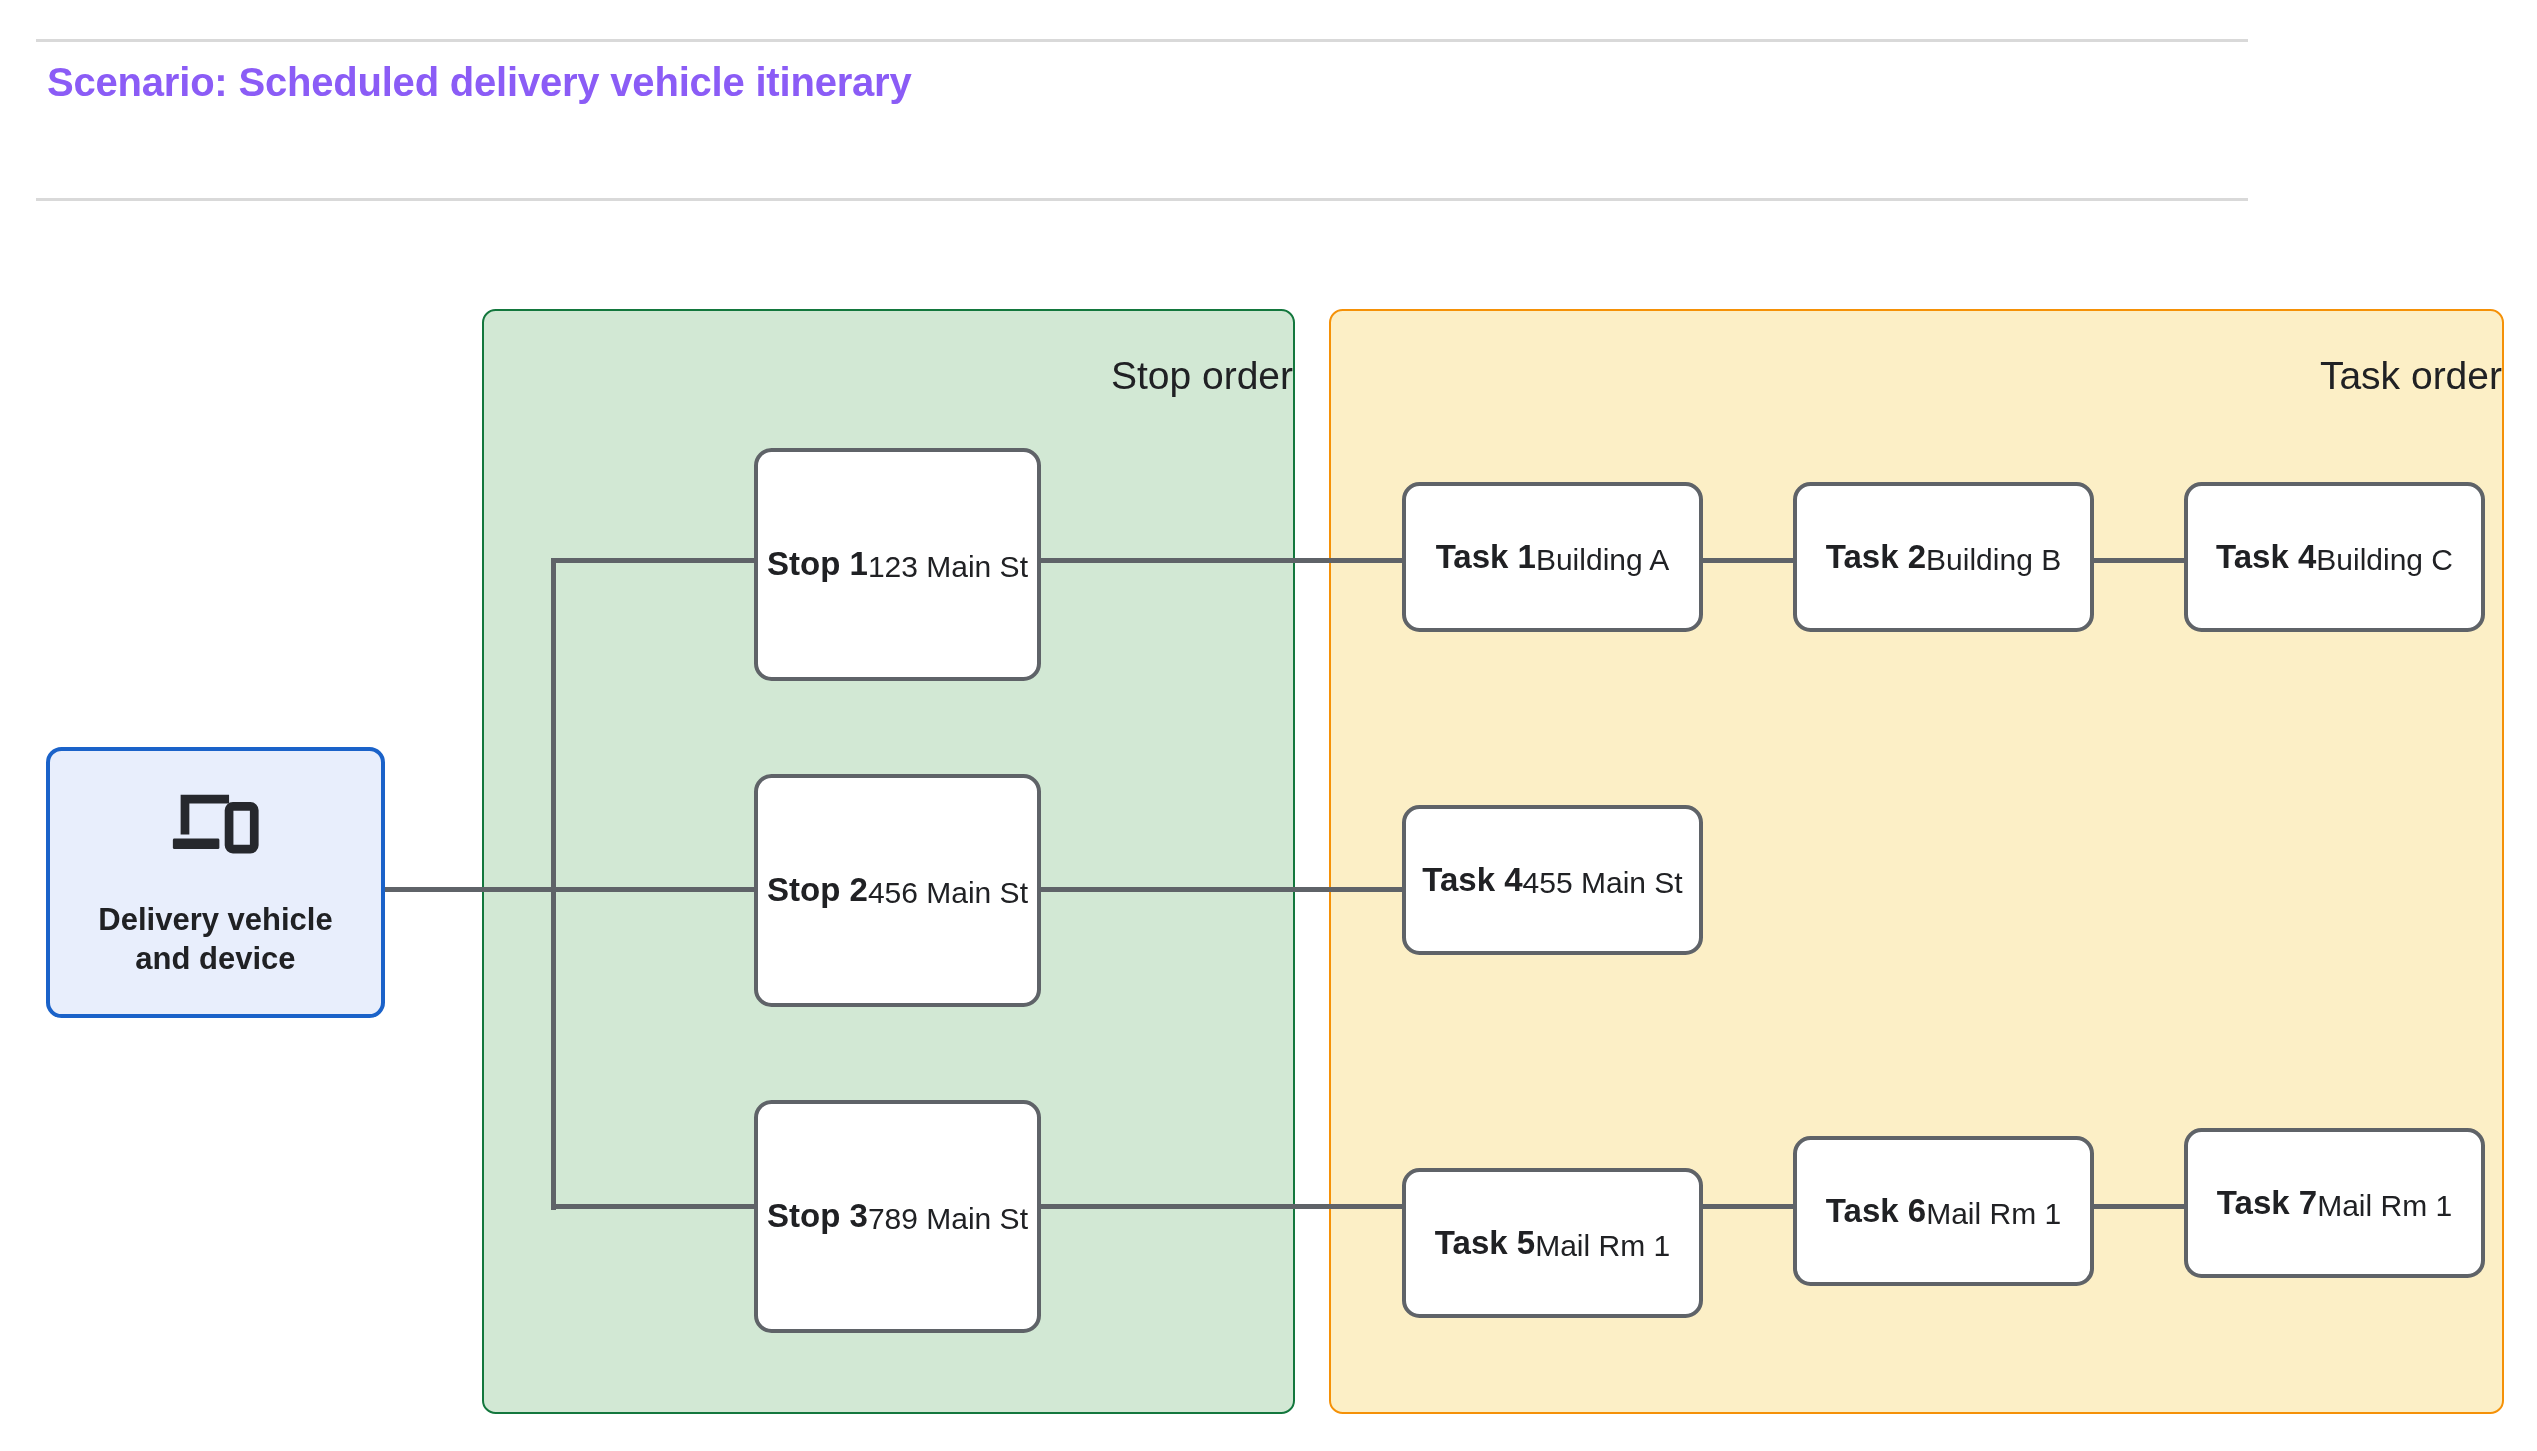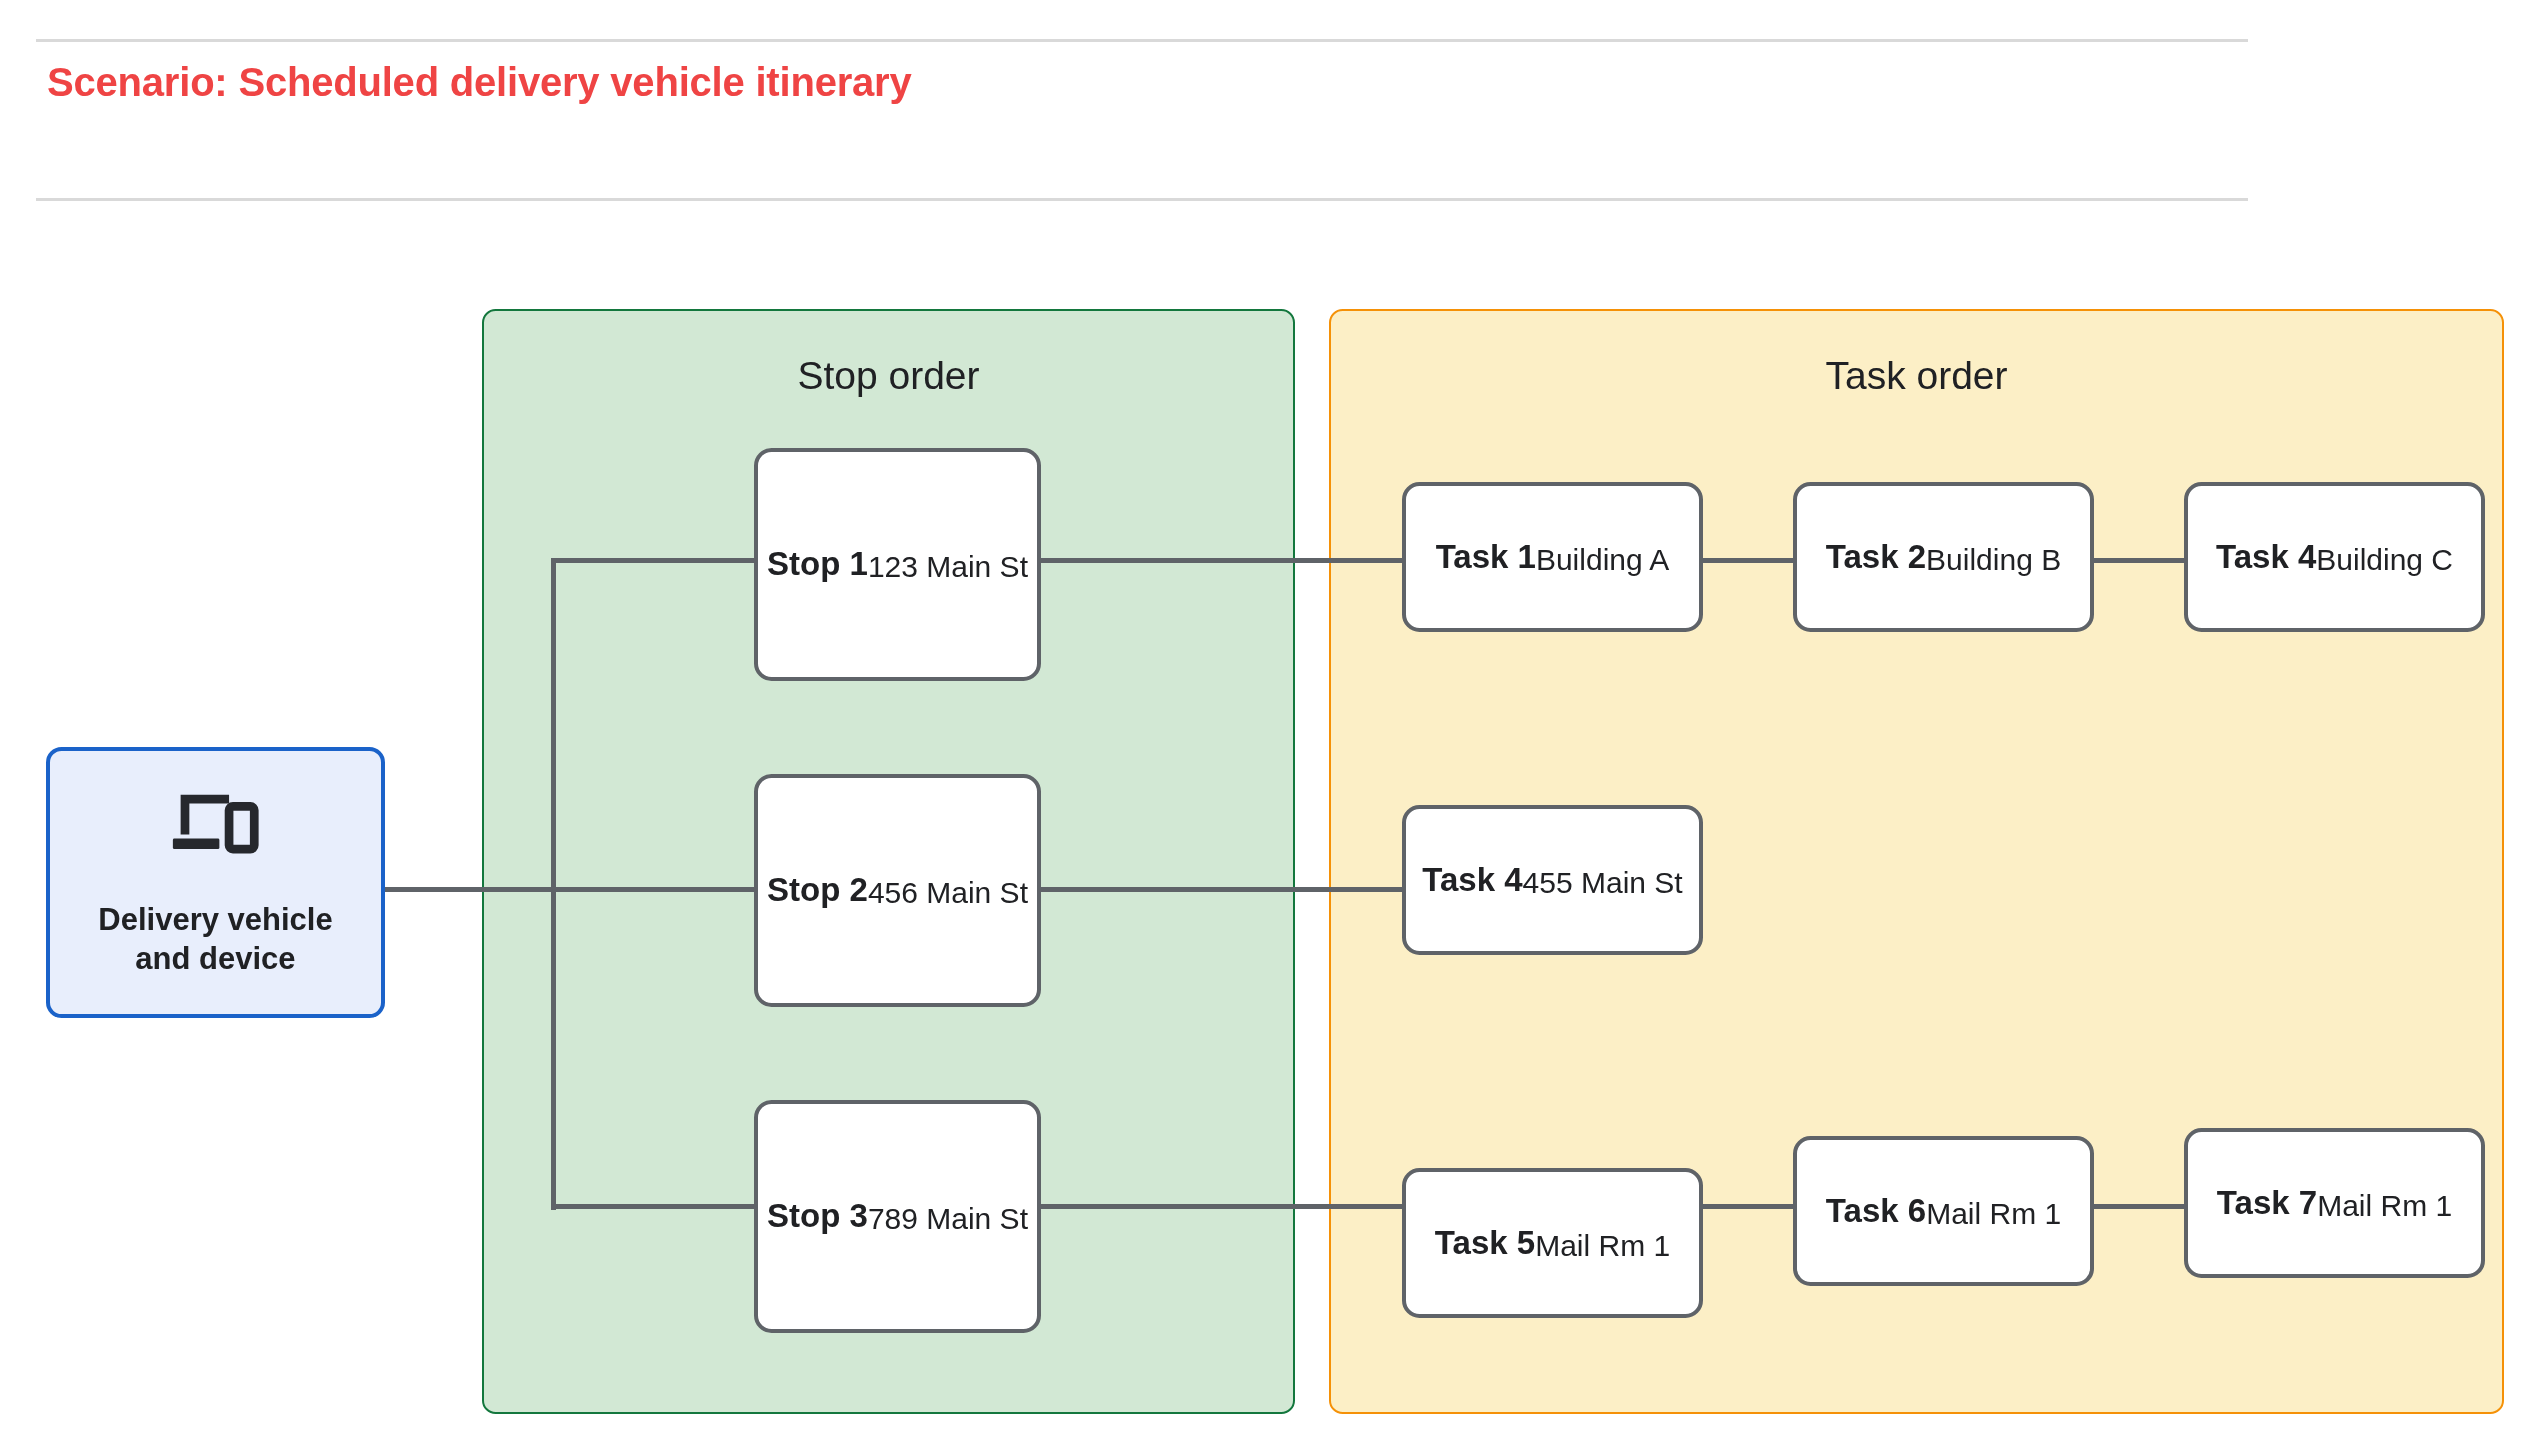--- a/index.html
+++ b/index.html
@@ -29,21 +29,21 @@
   }
   #rule-top    { top: 39px; }
   #rule-bottom { top: 198px; }
 
   #scenario-title {
     position: absolute;
     left: 47px;
     top: 60px;
     font-size: 40px;
     font-weight: 700;
-    color: #ef4444;
+    color: #8b5cf6;
     letter-spacing: -0.2px;
     white-space: nowrap;
   }
   #scenario-subtitle {
     position: absolute;
     left: 248px;
     top: 114px;
     font-size: 35px;
     font-weight: 400;
     color: #202124;
@@ -65,21 +65,21 @@
   #task-panel {
     left: 1329px; top: 309px;
     width: 1175px; height: 1105px;
     background: #fcefc6;
     border: 2.9px solid #f59107;
   }
   .panel-title {
     position: absolute;
     top: 43px;
     left: 0; right: 0;
-    text-align: center;
+    text-align: right;
     font-size: 39px;
     font-weight: 400;
     color: #202124;
   }
 
   
   .card {
     position: absolute;
     background: #ffffff;
     border: 4.8px solid #5f6368;

